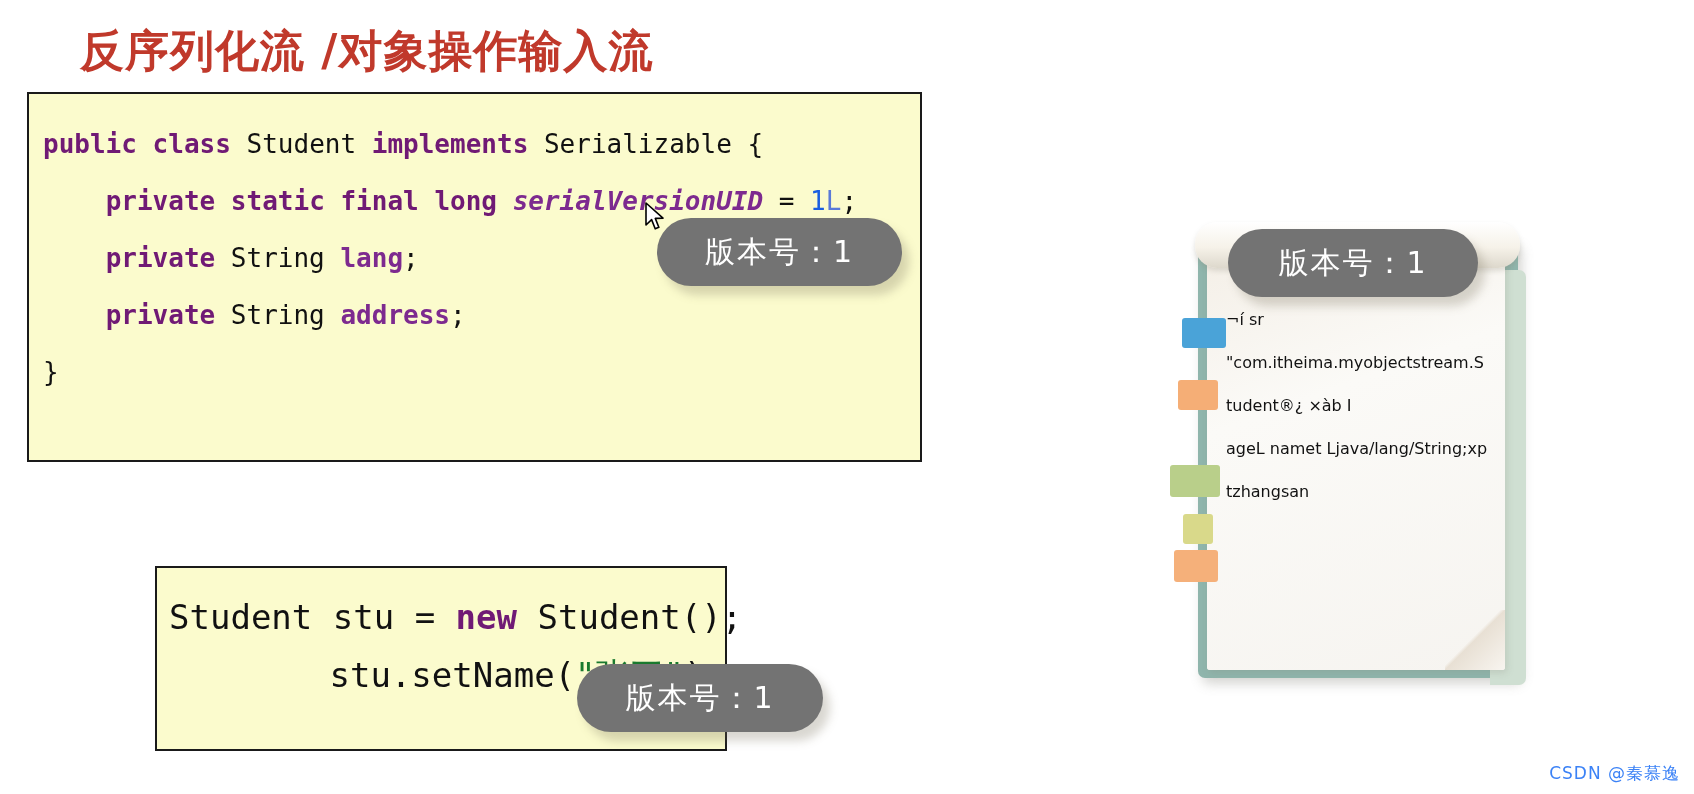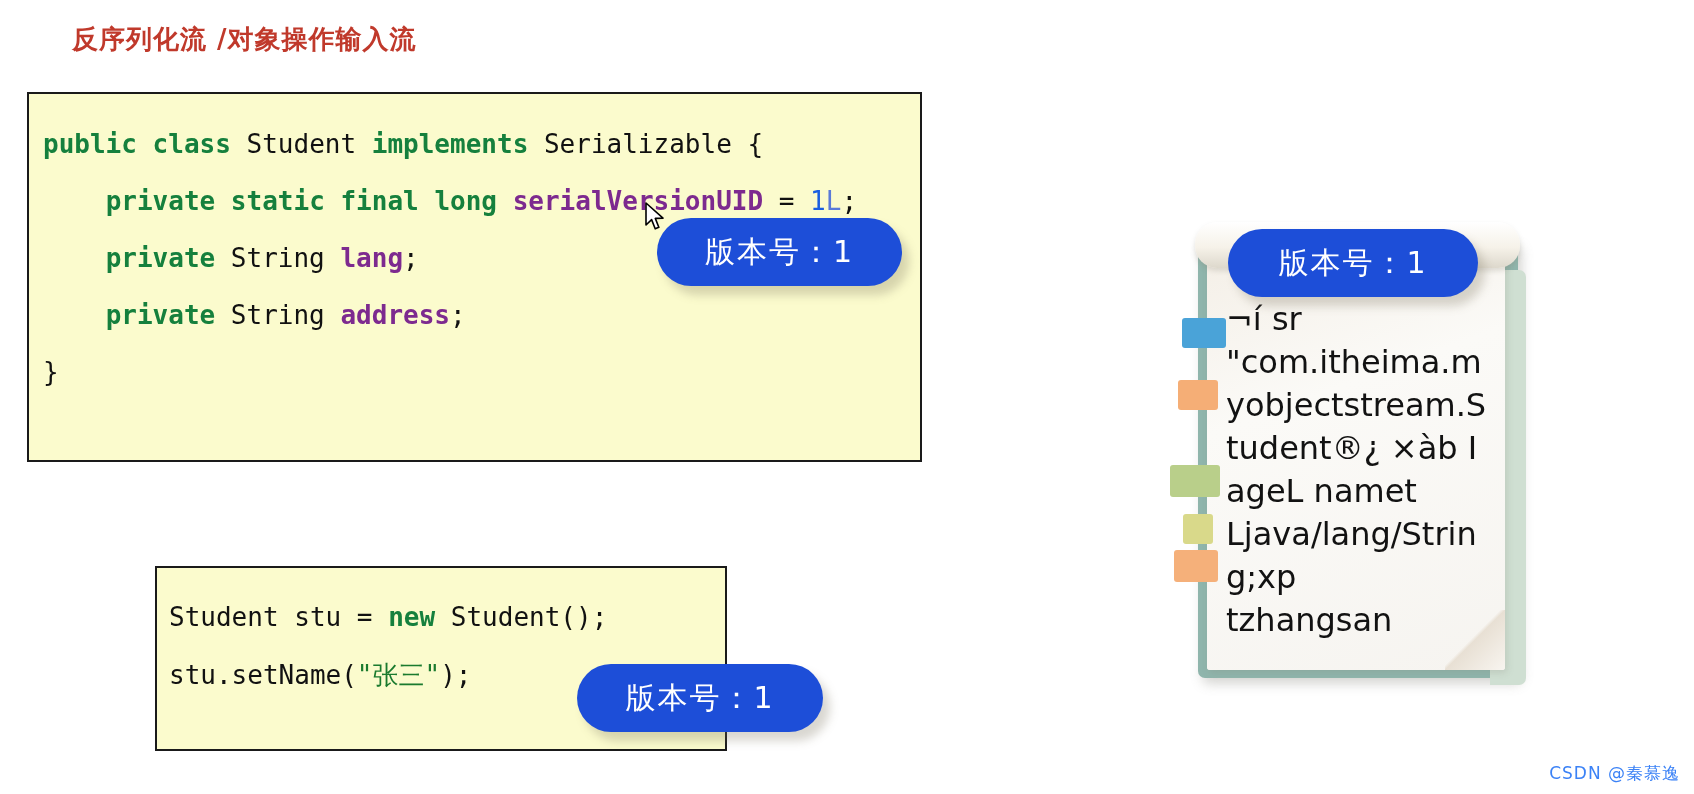--- a/index.html
+++ b/index.html
@@ -11,24 +11,24 @@
     width: 1694px;
     height: 794px;
     position: relative;
     overflow: hidden;
     font-family: "Liberation Sans", sans-serif;
   }
 
   
   #page-title {
     position: absolute;
-    left: 72px;
+    left: 80px;
     top: 22px;
     font-family: "DejaVu Sans", sans-serif;
-    font-size: 26px;
+    font-size: 44px;
     font-weight: bold;
     color: #c0392b;
     letter-spacing: 1px;
     white-space: nowrap;
   }
 
   
   .code-block {
     position: absolute;
     background: #fbfbcd;
@@ -51,35 +51,36 @@
     width: 572px;
     height: 185px;
     padding: 20px 0 0 12px;
   }
   .code-line {
     font-size: 26px;
     line-height: 57px;
     white-space: pre;
   }
   #code-block-usage .code-line {
-    font-size: 26px;
+    font-size: 34px;
     line-height: 58px;
-  }
-  .kw   { color: #15803d; font-weight: bold; }
+    text-align: right;
+  }
+  .kw   { color: #701a75; font-weight: bold; }
   .fld  { color: #7d2a8f; font-weight: bold; }
-  .sv   { color: #7d2a8f; font-weight: bold; }
+  .sv   { color: #7d2a8f; font-weight: bold; font-style: italic; }
   .num  { color: #1a5fe0; }
   .suffix { color: #5a7ad8; }
   .str  { color: #1a7a2e; }
   .plain { color: #111111; }
 
   
   .badge {
     position: absolute;
-    background: #1d4ed8;
+    background: #737373;
     color: #ffffff;
     border-radius: 46px;
     display: flex;
     align-items: center;
     justify-content: center;
     font-family: "DejaVu Sans", sans-serif;
     font-size: 30px;
     letter-spacing: 2px;
     box-shadow: 7px 9px 10px rgba(120,110,90,0.28);
     white-space: nowrap;
@@ -187,21 +188,21 @@
     border-radius: 22px;
     z-index: 7;
     box-shadow: 0 3px 5px rgba(140,135,120,0.25);
   }
   #notepad-text {
     position: absolute;
     left: 36px;
     top: 76px;
     width: 262px;
     font-family: "DejaVu Sans", sans-serif;
-    font-size: 32px;
+    font-size: 16px;
     line-height: 43px;
     color: #121212;
     z-index: 8;
     word-break: break-word;
   }
   .notepad-line { white-space: pre-wrap; }
 
   .tab {
     position: absolute;
     border-radius: 3px;

